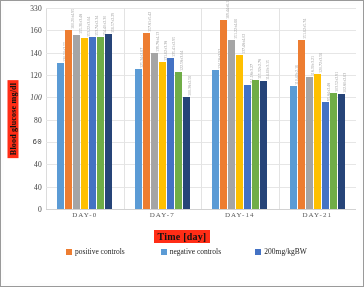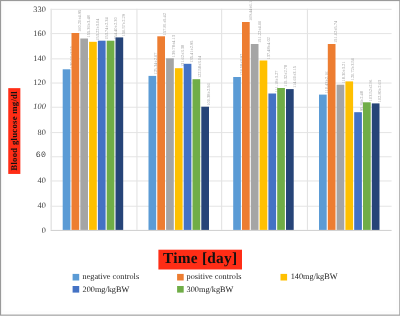--- a/index.html
+++ b/index.html
@@ -31,21 +31,21 @@
   .dlabel{position:absolute;bottom:100%;left:50%;margin-bottom:1px;
     transform-origin:left bottom;transform:rotate(-90deg) translate(0,6px);
     white-space:nowrap;font-size:4px;color:#9d9d9d;letter-spacing:0px;line-height:1;}
 
   
   #xlabels{position:absolute;left:24px;top:203px;right:0;display:flex;}
   .xlab{flex:1;text-align:center;font-size:7px;color:#5a5a5a;letter-spacing:1.1px;}
 
   
   #xtitle{position:absolute;left:0;right:0;top:222px;text-align:center;}
-  #xtitle span{display:inline-block;font-size:14px;font-weight:bold;color:#111;background:#ff2d16;padding:1px 4px;letter-spacing:.2px;}
+  #xtitle span{display:inline-block;font-size:10px;font-weight:bold;color:#111;background:#ff2d16;padding:1px 4px;letter-spacing:.2px;}
 
   
   #legend{position:absolute;left:62px;right:10px;top:243px;display:flex;flex-wrap:wrap;}
   .lg{width:33.33%;display:flex;align-items:center;margin-bottom:2px;}
   .sw{width:6px;height:6px;margin-right:3px;flex:none;}
   .lgt{font-size:7.5px;color:#222;white-space:nowrap;}
 </style>
 </head>
 <body>
 
@@ -197,42 +197,40 @@
             <div class="bar" style="height: 115.575px;">
               <i style="background: rgb(112, 173, 71);"></i>
               <span class="dlabel">103.52±2.91</span>
             </div>
             <div class="bar" style="height: 114.793px;">
               <i style="background: rgb(38, 68, 120);"></i>
               <span class="dlabel">102.80±2.63</span>
             </div>
           </div>
         </div>
+    <div id="xlabels">
+          <div class="xlab">DAY-0</div>
+          <div class="xlab">DAY-7</div>
+          <div class="xlab">DAY-14</div>
+          <div class="xlab">DAY-21</div>
+        </div>
   </div>
 
   <div id="xtitle">
     <span>Time [day]</span>
   </div>
 
   <div id="legend">
         <div class="lg">
+          <span class="sw" style="background: rgb(237, 125, 49);"></span>
+          <span class="lgt">positive controls</span>
+        </div>
+        <div class="lg">
           <span class="sw" style="background: rgb(91, 155, 213);"></span>
           <span class="lgt">negative controls</span>
-        </div>
-        <div class="lg">
-          <span class="sw" style="background: rgb(237, 125, 49);"></span>
-          <span class="lgt">positive controls</span>
-        </div>
-        <div class="lg">
-          <span class="sw" style="background: rgb(255, 192, 0);"></span>
-          <span class="lgt">140mg/kgBW</span>
         </div>
         <div class="lg">
           <span class="sw" style="background: rgb(68, 114, 196);"></span>
           <span class="lgt">200mg/kgBW</span>
         </div>
-        <div class="lg">
-          <span class="sw" style="background: rgb(112, 173, 71);"></span>
-          <span class="lgt">300mg/kgBW</span>
-        </div>
       </div>
  </div>
 </div>
 
 </body></html>

